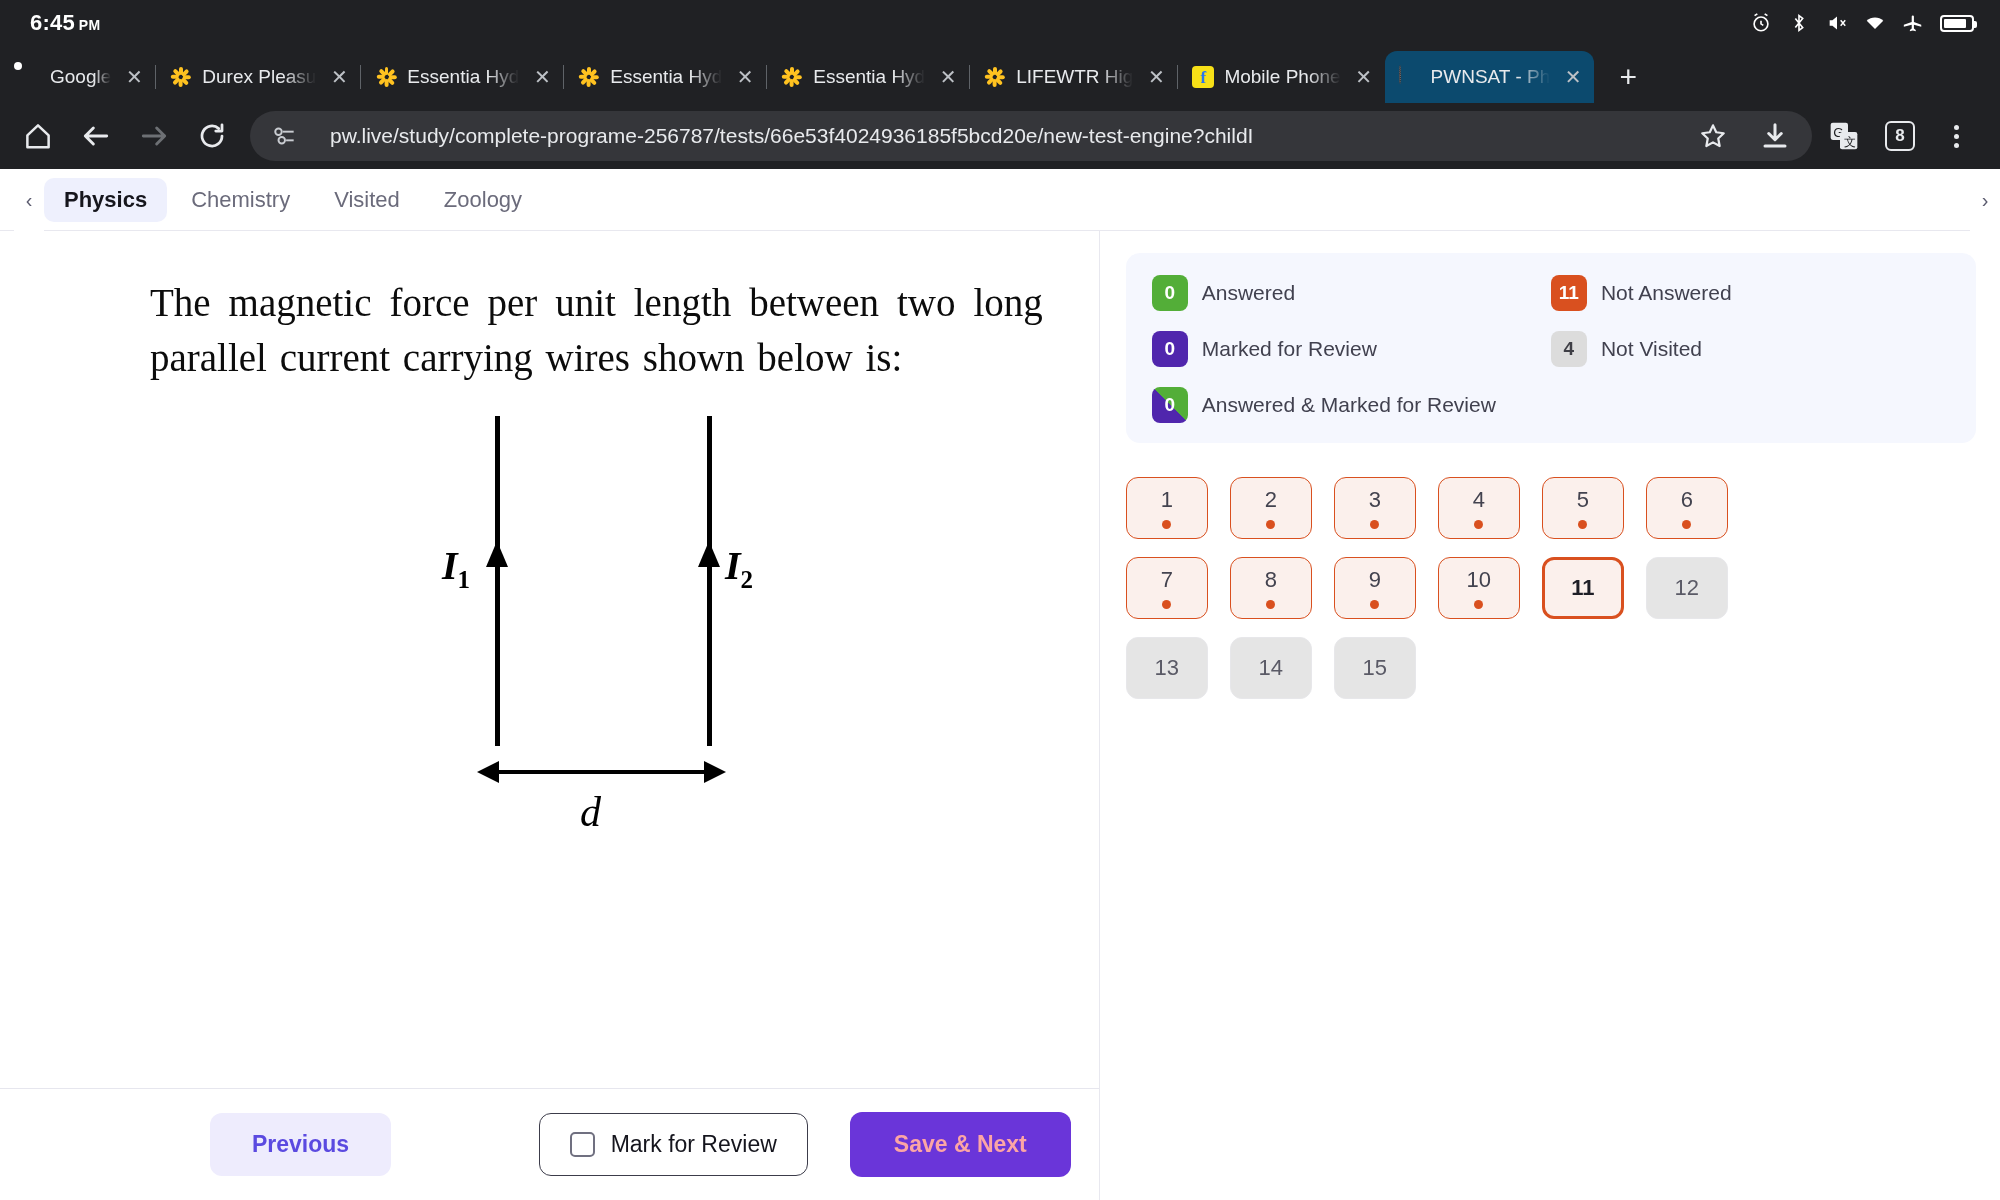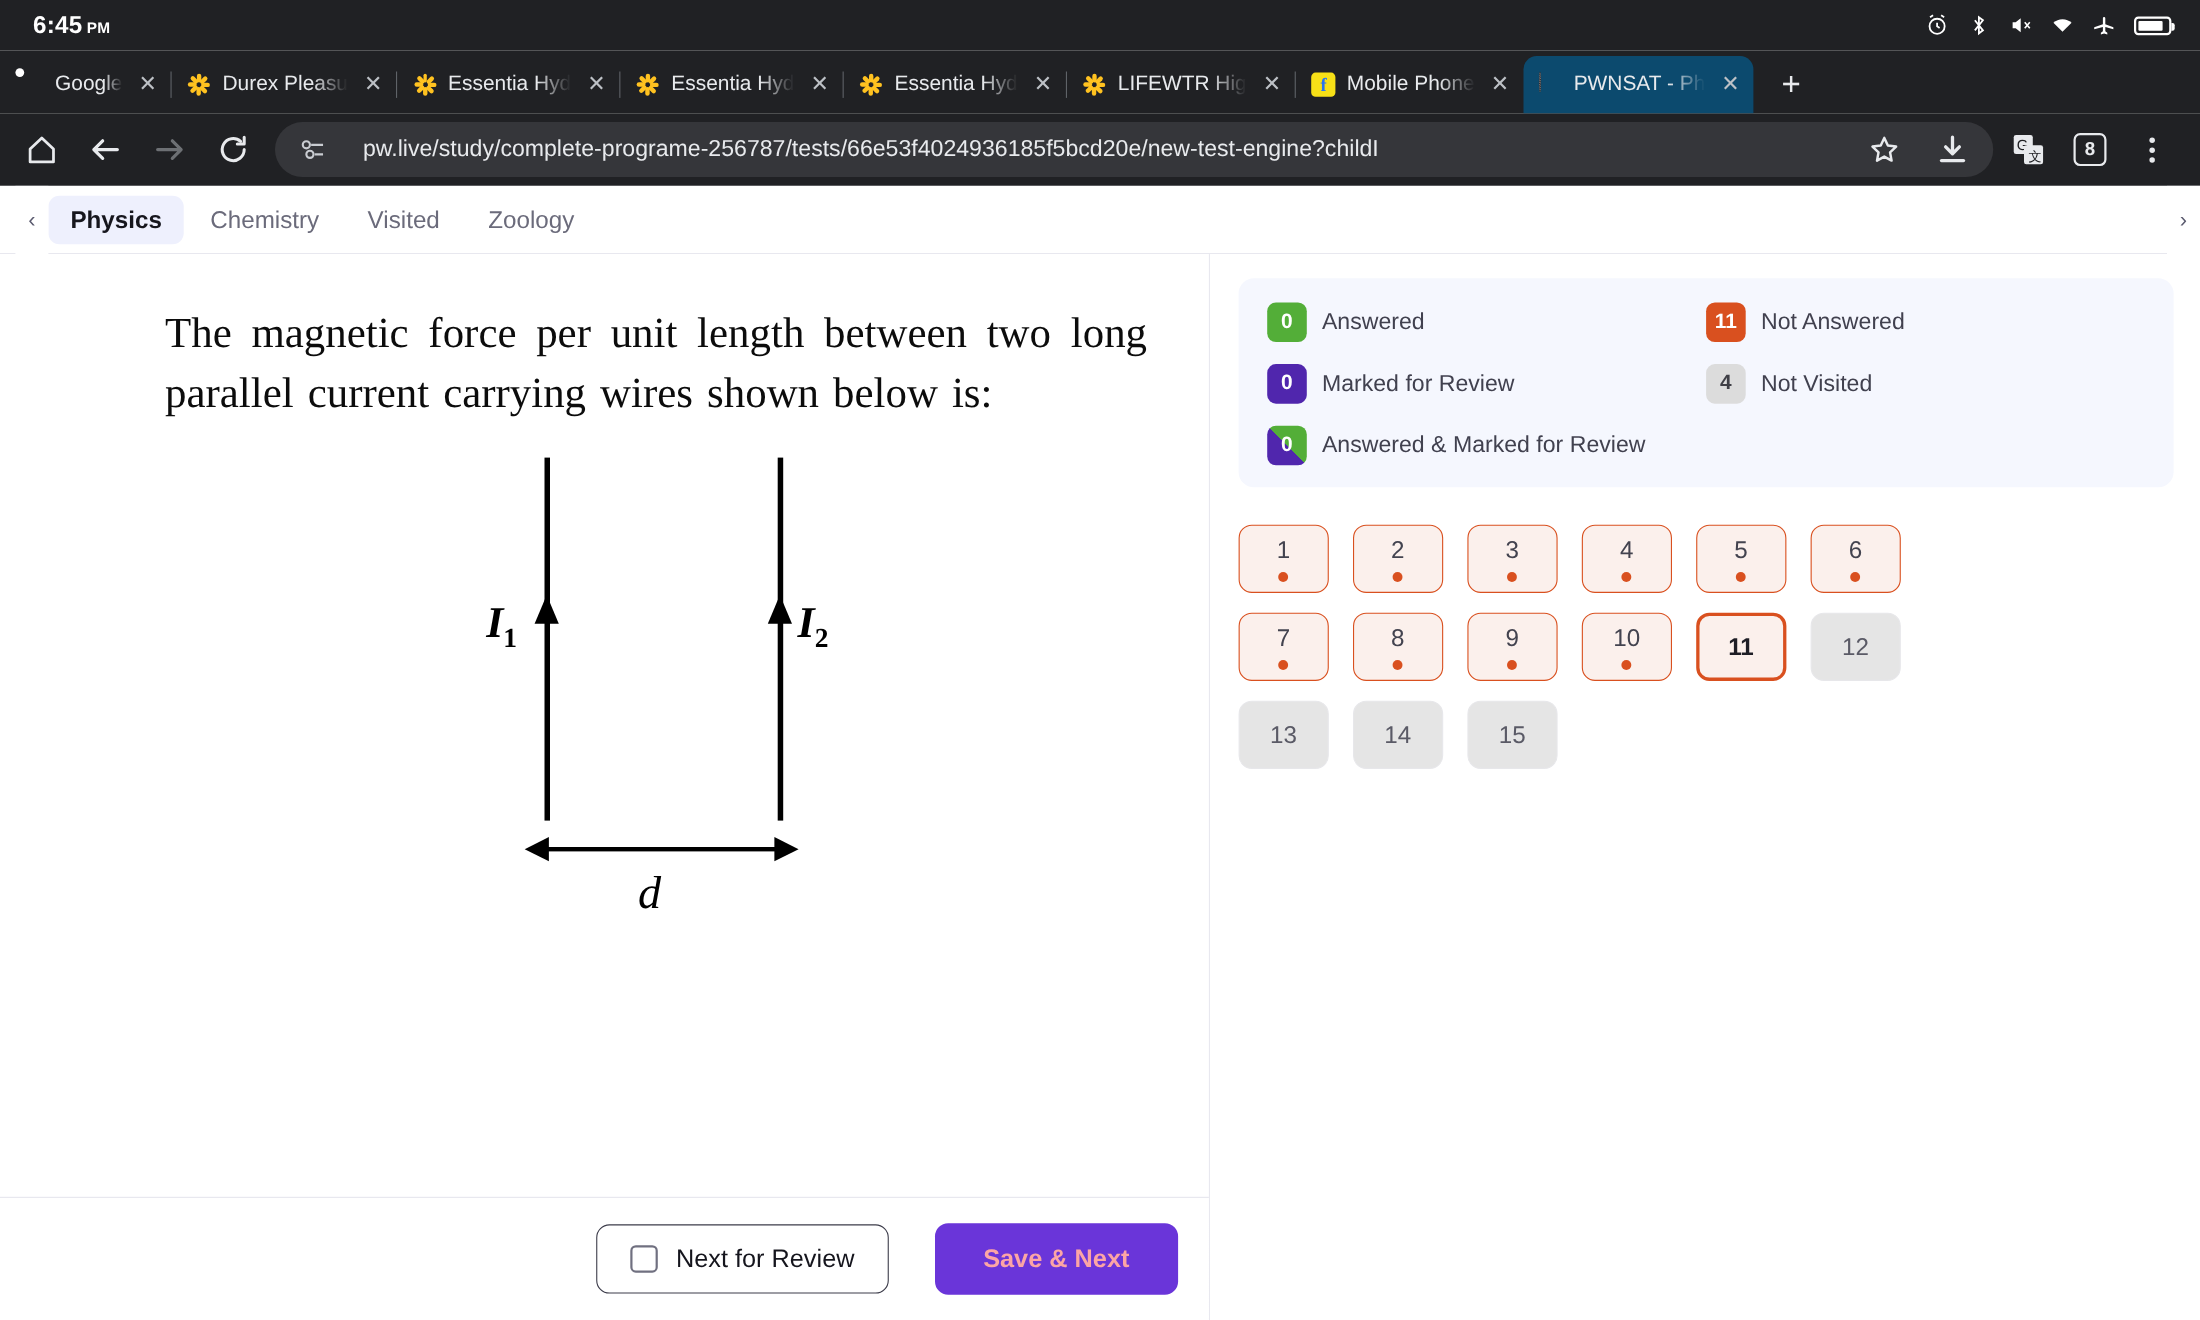--- a/index.html
+++ b/index.html
@@ -501,24 +501,25 @@
 
       <div class="option-peek">
         <span>(1)</span>
         <span class="frac">
           <span class="num">μ₀I₁I₂</span>
         </span>
         <span>attractive</span>
       </div>
 
       <div class="actionbar">
+        <button class="btn-prev">Previous</button>
         <div class="spacer"></div>
         <div class="btn-mark">
           <span class="checkbox"></span>
-          <span>Next for Review</span>
+          <span>Mark for Review</span>
         </div>
         <button class="btn-save">Save &amp; Next</button>
       </div>
     </div>
 
     <div class="rpane">
 
       <div class="legend">
         <div class="legend-item half">
           <span class="chip answered">0</span>

